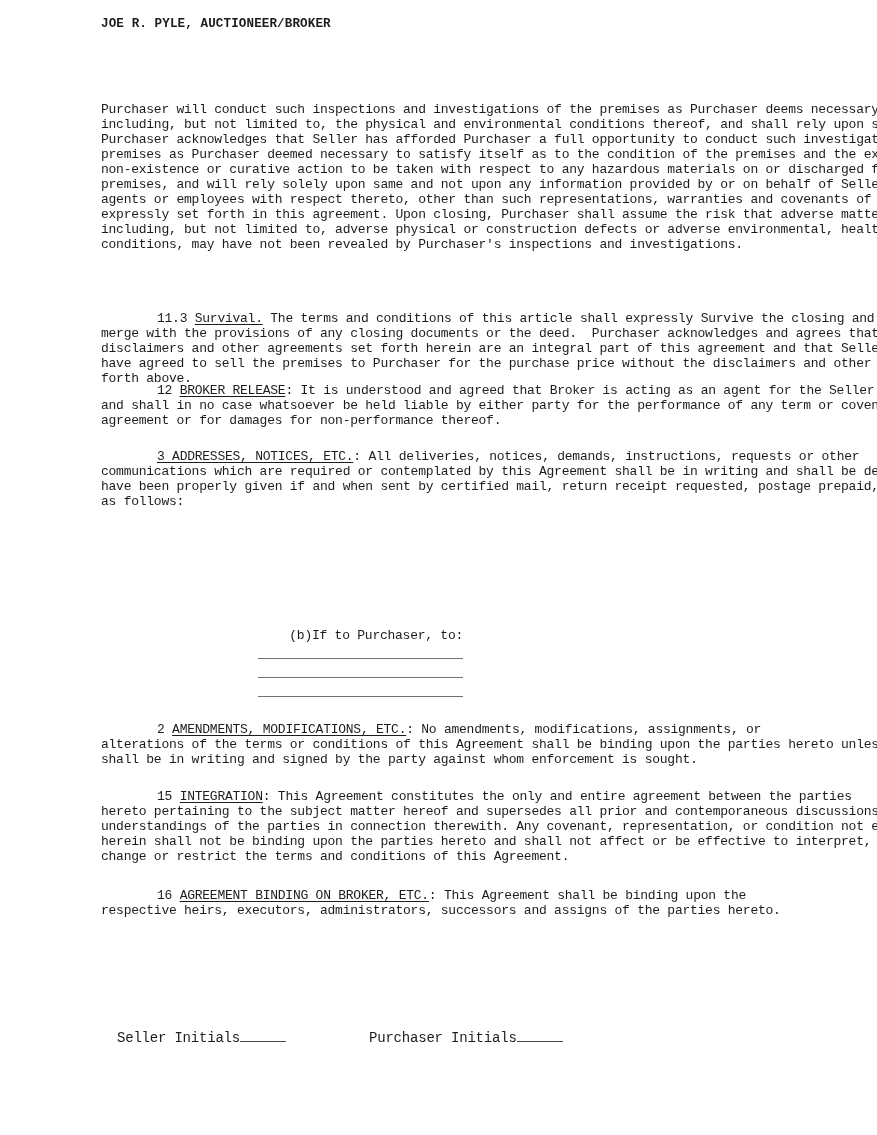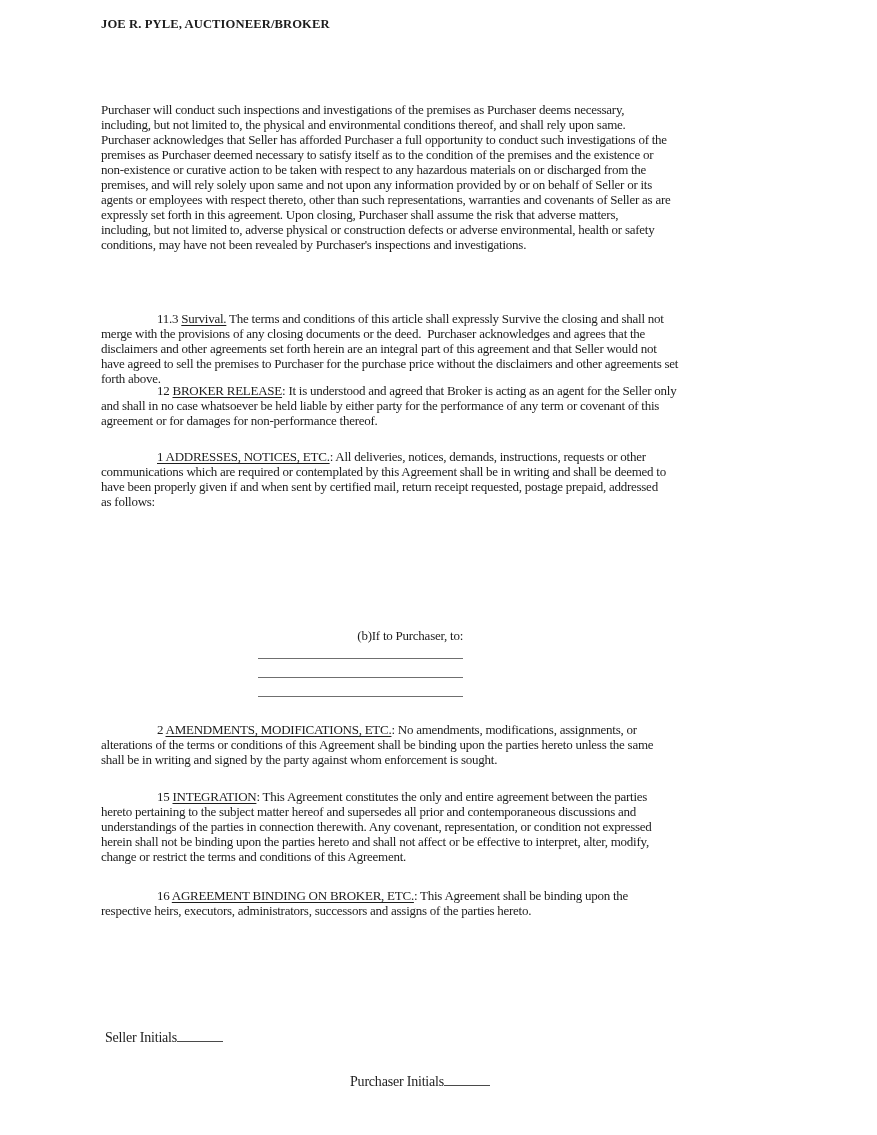--- a/index.html
+++ b/index.html
@@ -1,21 +1,21 @@
 <!DOCTYPE html>
 <html><head>
 <meta charset="utf-8">
 <style>
   html, body { margin: 0; padding: 0; background: #e8e8e8; }
   .page {
     position: relative;
     width: 877px;
     height: 1135px;
     background: #ffffff;
-    font-family: Liberation Serif, serif;
+    font-family: Liberation Mono, monospace;
     color: #1c1c1c;
     overflow: hidden;
   }
   .doc-header {
     position: absolute;
     left: 101px;
     top: 17px;
     font-weight: bold;
     font-size: 12.6px;
     letter-spacing: 0.1px;
@@ -39,22 +39,22 @@
     line-height: 16.4px;
     letter-spacing: -0.25px;
   }
   .notice-head { white-space: pre; }
   .notice-label { display: inline-block; margin-left: 112px; width: 50px; }
   .blanks { margin-left: 157px; width: 205px; }
   .blank-line { height: 18px; border-bottom: 1px solid #6f6f6f; }
   .blank-line.first { height: 14px; }
   .footer { position: absolute; left: 101px; top: 1027px; width: 700px; font-size: 14px; letter-spacing: -0.2px; }
   .footer-item { position: absolute; top: 0; white-space: nowrap; }
-  .footer-item.seller { left: 4px; }
-  .footer-item.purchaser { left: 249px; margin-top: 44px; }
+  .footer-item.seller { left: 16px; }
+  .footer-item.purchaser { left: 268px; }
   .initials-line {
     display: inline-block;
     width: 46px;
     height: 14px;
     border-bottom: 1px solid #4a4a4a;
     vertical-align: baseline;
   }
 </style>
 </head>
 <body>
@@ -77,21 +77,21 @@
   <p class="para indent" style="top:285px;margin-top:26px;"><span>11.3 </span><span class="u">Survival.</span><span> The terms and conditions of this article shall expressly Survive the closing and shall not
 merge with the provisions of any closing documents or the deed.  Purchaser acknowledges and agrees that the
 disclaimers and other agreements set forth herein are an integral part of this agreement and that Seller would not
 have agreed to sell the premises to Purchaser for the purchase price without the disclaimers and other agreements set
 forth above.</span></p>
 
   <p class="para indent" style="top:383px;"><span>12 </span><span class="u">BROKER RELEASE</span><span>: It is understood and agreed that Broker is acting as an agent for the Seller only
 and shall in no case whatsoever be held liable by either party for the performance of any term or covenant of this
 agreement or for damages for non-performance thereof.</span></p>
 
-  <p class="para indent" style="top:449px;"><span class="u">1 ADDRESSES, NOTICES, ETC.</span><span>: All deliveries, notices, demands, instructions, requests or other
+  <p class="para indent" style="top:449px;"><span class="u">3 ADDRESSES, NOTICES, ETC.</span><span>: All deliveries, notices, demands, instructions, requests or other
 communications which are required or contemplated by this Agreement shall be in writing and shall be deemed to
 have been properly given if and when sent by certified mail, return receipt requested, postage prepaid, addressed
 as follows:</span></p>
 
 
   <div class="notice" style="top:628px;text-align:right;">
     <div class="notice-head"><span class="notice-label">(b)</span><span>If to Purchaser, to:</span></div>
     <div class="blanks">
       <div class="blank-line first"></div>
       <div class="blank-line"></div>

